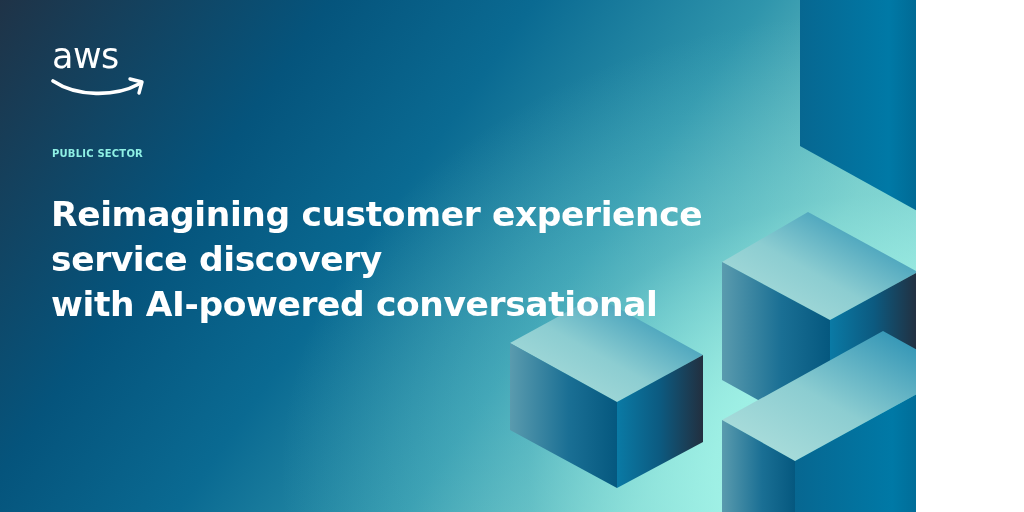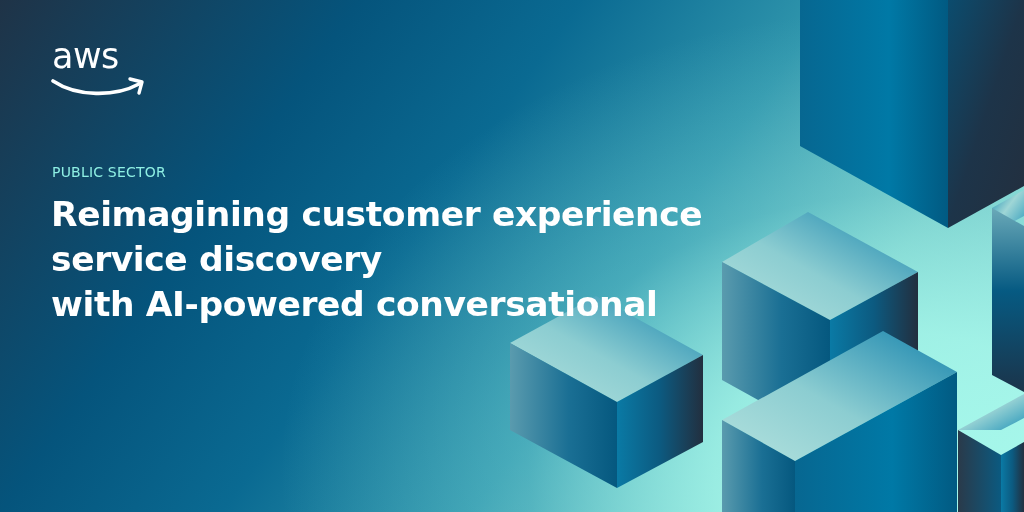--- a/index.html
+++ b/index.html
@@ -1,38 +1,38 @@
 <!DOCTYPE html>
 <html><head>
   <meta charset="utf-8">
   <style>
     html, body { margin: 0; padding: 0; }
     body { width: 1024px; height: 512px; overflow: hidden; }
     .banner {
       position: relative;
-      width: 1024px; height: 512px;
+      width: 916px; height: 512px;
       overflow: hidden;
       background:
         radial-gradient(ellipse 620px 460px at 900px 470px, rgba(165,248,235,1) 0%, rgba(165,248,235,0.75) 30%, rgba(120,215,215,0.35) 60%, rgba(80,170,190,0) 100%),
         linear-gradient(125deg, #1f3347 0%, #05547c 26%, #0a6a92 42%, #2f95ac 60%, #7fcfcb 78%, #b0f3ea 100%);
       font-family: "DejaVu Sans", sans-serif;
     }
     .art {
       position: absolute; left: 0; top: 0;
       width: 1024px; height: 512px;
     }
     .logo {
       position: absolute; left: 51px; top: 38px;
       width: 96px; height: 60px;
     }
     .eyebrow {
-      position: absolute; left: 52px; top: 164px;
+      position: absolute; left: 52px; top: 148px;
       color: #8ff0e4;
-      font-weight: normal;
-      font-size: 14px;
+      font-weight: bold;
+      font-size: 10px;
       letter-spacing: 0.2px;
     }
     .headline {
       position: absolute; left: 51px; top: 192px;
       width: 720px;
       color: #ffffff;
       font-weight: bold;
       font-size: 34.5px;
       line-height: 45px;
       letter-spacing: -0.4px;

